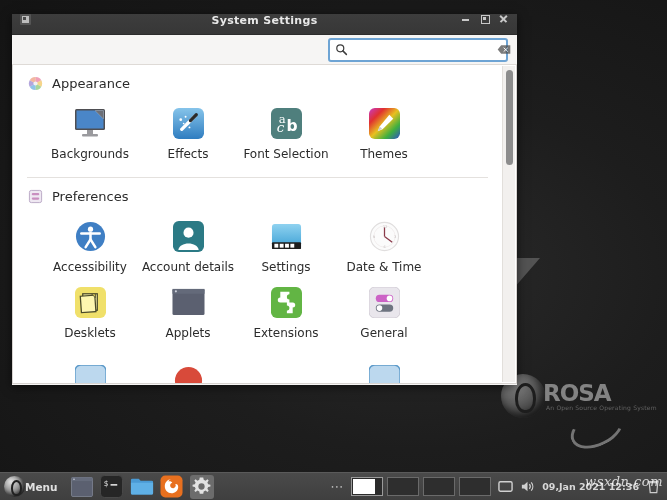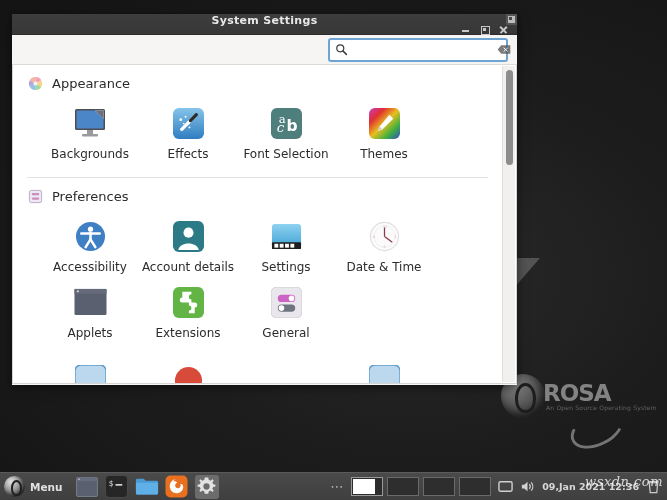--- a/index.html
+++ b/index.html
@@ -69,24 +69,23 @@
   #window {
     position: absolute;
     left: 12px; top: 14px;
     width: 505px; height: 371px;
     background: #f6f5f4;
     box-shadow: 0 2px 10px rgba(0,0,0,.55);
   }
   .titlebar {
     height: 21px;
     background: linear-gradient(#3d3d3d, #373737);
-    display: flex; align-items: flex-end;
+    display: flex; align-items: flex-start;
     position: relative;
     border-bottom: 1px solid #2c2c2c;
-    flex-direction: column;
   }
   .titlebar .win-icon {
     width: 11px; height: 11px;
     margin-left: 8px;
     background: #bdbdbd;
     border: 2px solid #555;
     border-radius: 1px;
     position: relative;
   }
   .titlebar .win-icon::after {
@@ -221,21 +220,21 @@
 
   
   #taskbar {
     position: absolute; left: 0; right: 0; bottom: 0;
     height: 28px;
     background: linear-gradient(#4a4a4a, #3f3f3f);
     border-top: 1px solid #5a5a5a;
     display: flex; align-items: center;
   }
   .menu-btn {
-    display: flex; align-items: center; gap: 5px;
+    display: flex; align-items: center; 
     padding: 0 8px 0 4px; height: 26px; cursor: pointer;
   }
   .menu-orb {
     width: 21px; height: 21px; border-radius: 50%;
     background: radial-gradient(circle at 33% 27%, #e2e2e2 0%, #9d9d9d 40%, #3b3b3b 88%, #232323 100%);
     position: relative;
     box-shadow: inset -2px -2px 4px rgba(0,0,0,.6);
   }
   .menu-orb::after {
     content: ""; position: absolute; left: 7px; top: 4px;
@@ -474,20 +473,31 @@
                 <text x="26" y="17.3" font-size="3.4" fill="#bdb6b6">3</text>
                 <text x="15" y="27.5" font-size="3.4" fill="#bdb6b6">6</text>
                 <text x="4" y="17.3" font-size="3.4" fill="#bdb6b6">9</text>
               </svg>
             </div>
             <div class="lbl">Date &amp; Time</div>
           </div>
 
           <div class="tile" style="visibility:hidden"></div>
 
+          <div class="tile">
+            <div class="ico">
+              <svg width="31" height="31" viewBox="0 0 32 32">
+                <rect x="0" y="0" width="32" height="32" rx="6" fill="#f0e06a"></rect>
+                <rect x="8" y="7" width="15" height="17" fill="#fdf6b0" stroke="#4a4a2a" stroke-width="1.3"></rect>
+                <rect x="6" y="9" width="15" height="17" fill="#fdf6b0" stroke="#4a4a2a" stroke-width="1.3" transform="rotate(-4 13 17)"></rect>
+                <path d="M17 7 L21 7 L21 11 Z" fill="#e0d060" stroke="#4a4a2a" stroke-width="0.9"></path>
+              </svg>
+            </div>
+            <div class="lbl">Desklets</div>
+          </div>
 
           <div class="tile">
             <div class="ico">
               <svg width="33" height="28" viewBox="0 0 34 28">
                 <rect x="0.5" y="0.5" width="33" height="27" rx="1.5" fill="#5b6070"></rect>
                 <rect x="0.5" y="0.5" width="33" height="5" fill="#646a7a"></rect>
                 <circle cx="4" cy="3" r="1.1" fill="#cfd3dd"></circle>
               </svg>
             </div>
             <div class="lbl">Applets</div>

